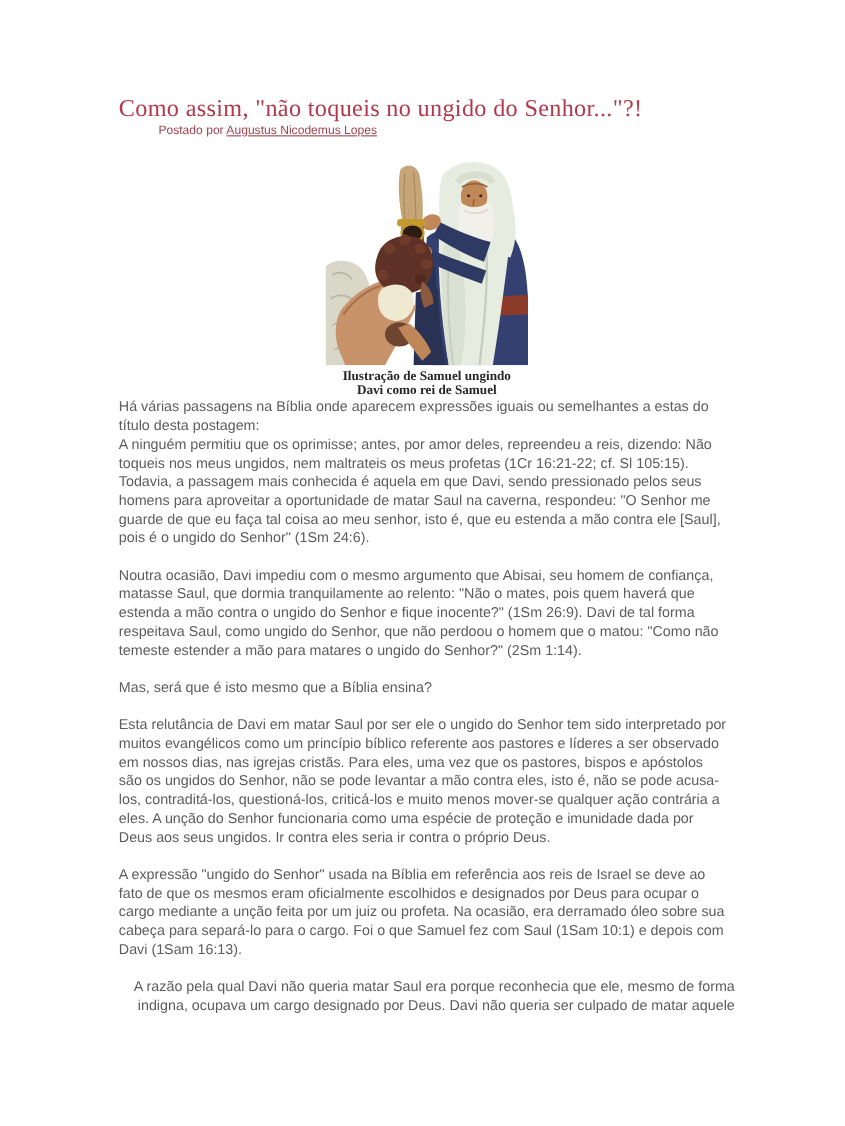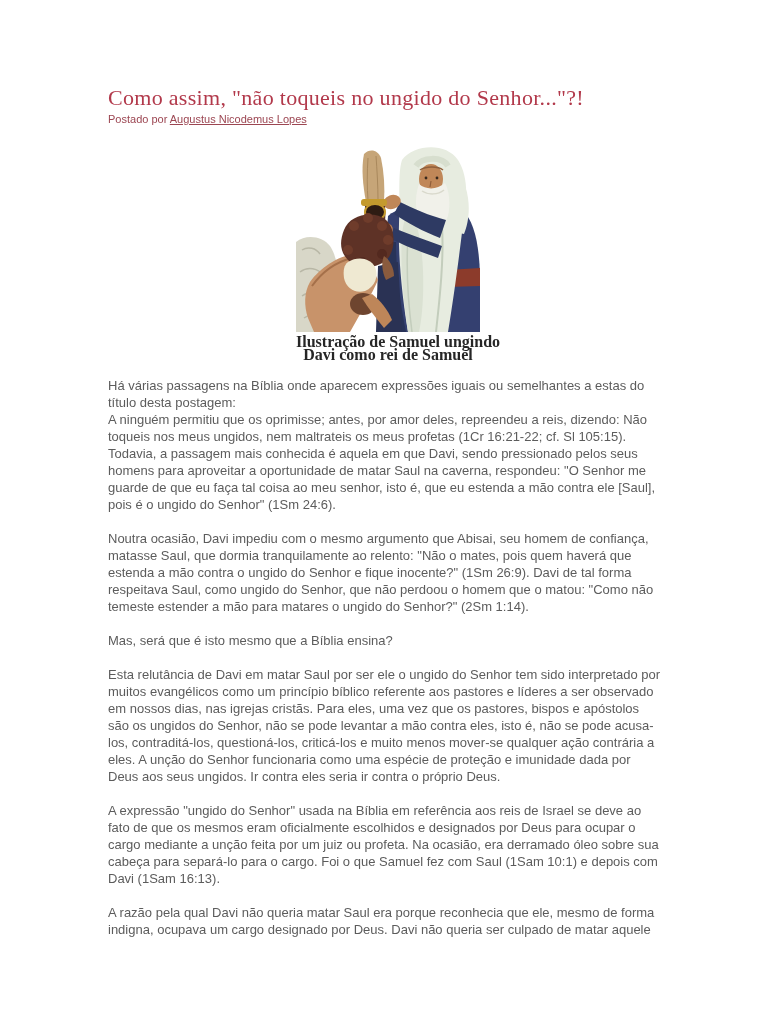--- a/index.html
+++ b/index.html
@@ -24,52 +24,52 @@
     font-weight: normal;
     letter-spacing: 0.3px;
     line-height: 25px;
     color: #b2394b;
   }
   .byline {
     margin-top: 2px;
     font-size: 11px;
     line-height: 14px;
     color: #9c4652;
+    margin-left: 36px;
   }
   .byline a {
     color: #9c4652;
     text-decoration: underline;
     cursor: pointer;
   }
   .figure-block {
     margin: 20px auto 0 auto;
     width: 184px;
     text-align: center;
   }
   .figure-block svg { display: block; }
   .figure-caption {
     margin-top: 3px;
     font-family: "Liberation Serif", "DejaVu Serif", serif;
     font-weight: bold;
-    font-size: 16px;
+    font-size: 12px;
     line-height: 13px;
     color: #262626;
     white-space: nowrap;
   }
   .article-body {
-    margin-top: 16px;
     font-size: 13px;
     line-height: 17px;
     color: #5c5c5c;
   }
   .article-body p {
     margin: 0 0 17px 0;
     white-space: pre; 
   }
-  .article-body p:last-child { margin-bottom: 0; }
+  .article-body p:last-child { margin-bottom: 0; text-align: right; }
 </style>
 </head>
 <body>
 
 <div class="page">
   <div class="content">
 
     <h1 class="post-title">Como assim, "não toqueis no ungido do Senhor..."?!</h1>
 
     <div class="byline"><span>Postado por </span><a>Augustus Nicodemus Lopes</a></div>

